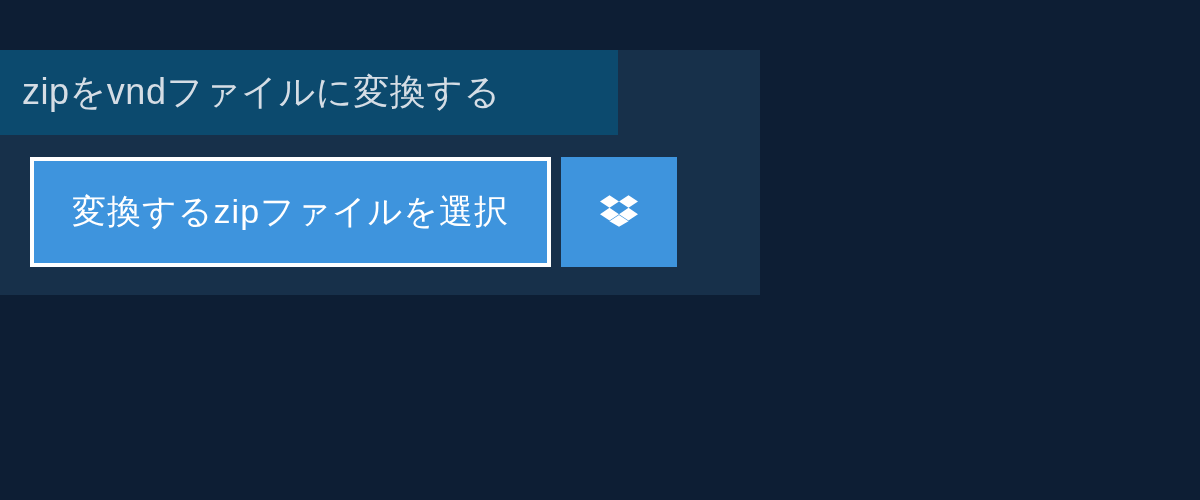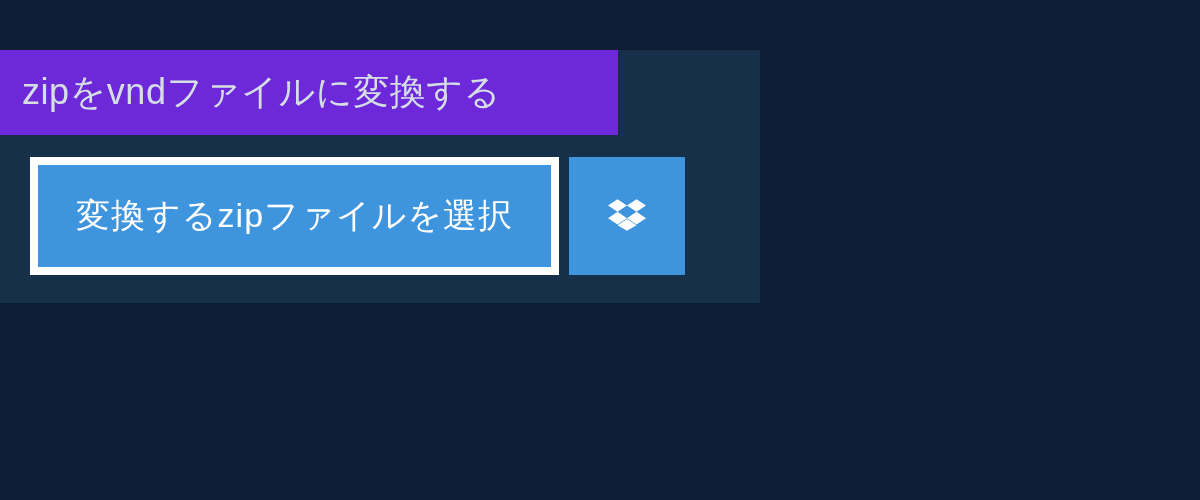--- a/index.html
+++ b/index.html
@@ -16,41 +16,41 @@
       overflow: hidden;
     }
     
     .panel {
       background-color: #17304a;
       margin-top: 50px;
       width: 760px;
     }
     
     .title-row {
-      background-color: #6d28d9;
+      background-color: #0c4a6e;
       padding: 18px 22px;
       width: 618px;
     }
     
     .title {
       color: #d5dde5;
       font-size: 36px;
       font-weight: 400;
       letter-spacing: 0.5px;
     }
     
     .button-row {
       display: flex;
       gap: 10px;
       padding: 22px 30px 28px 30px;
     }
     
     .select-button {
       background-color: #3e94dd;
-      border: 8px solid #ffffff;
+      border: 4px solid #ffffff;
       color: #ffffff;
       font-size: 34px;
       font-weight: 400;
       padding: 28px 38px;
       cursor: pointer;
       font-family: inherit;
       letter-spacing: 1px;
       white-space: nowrap;
     }
     

